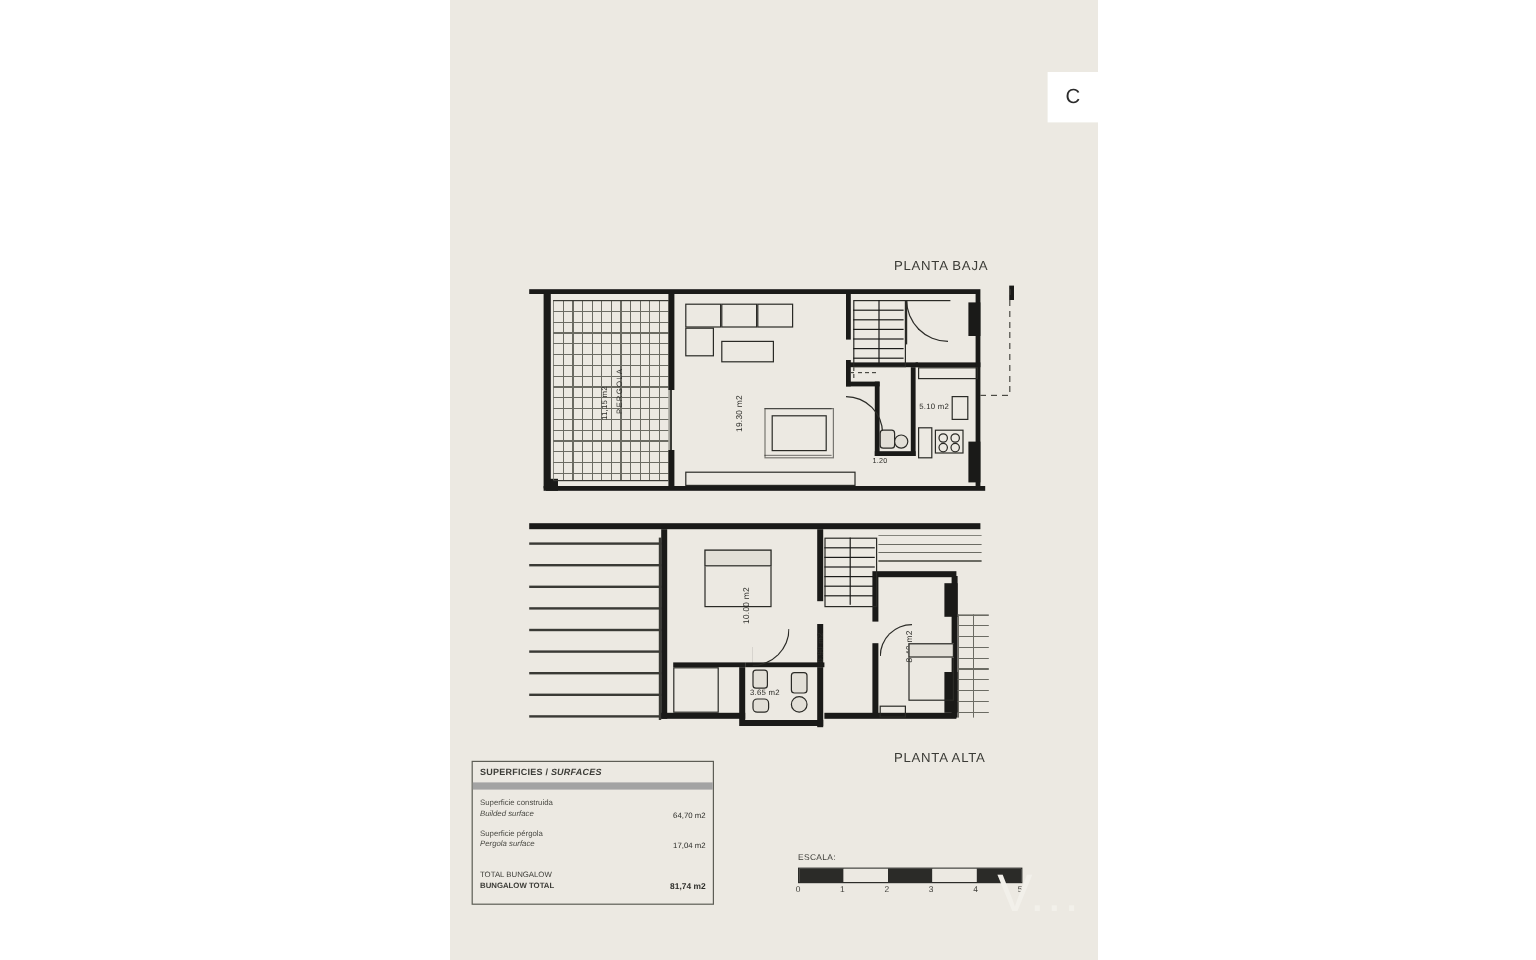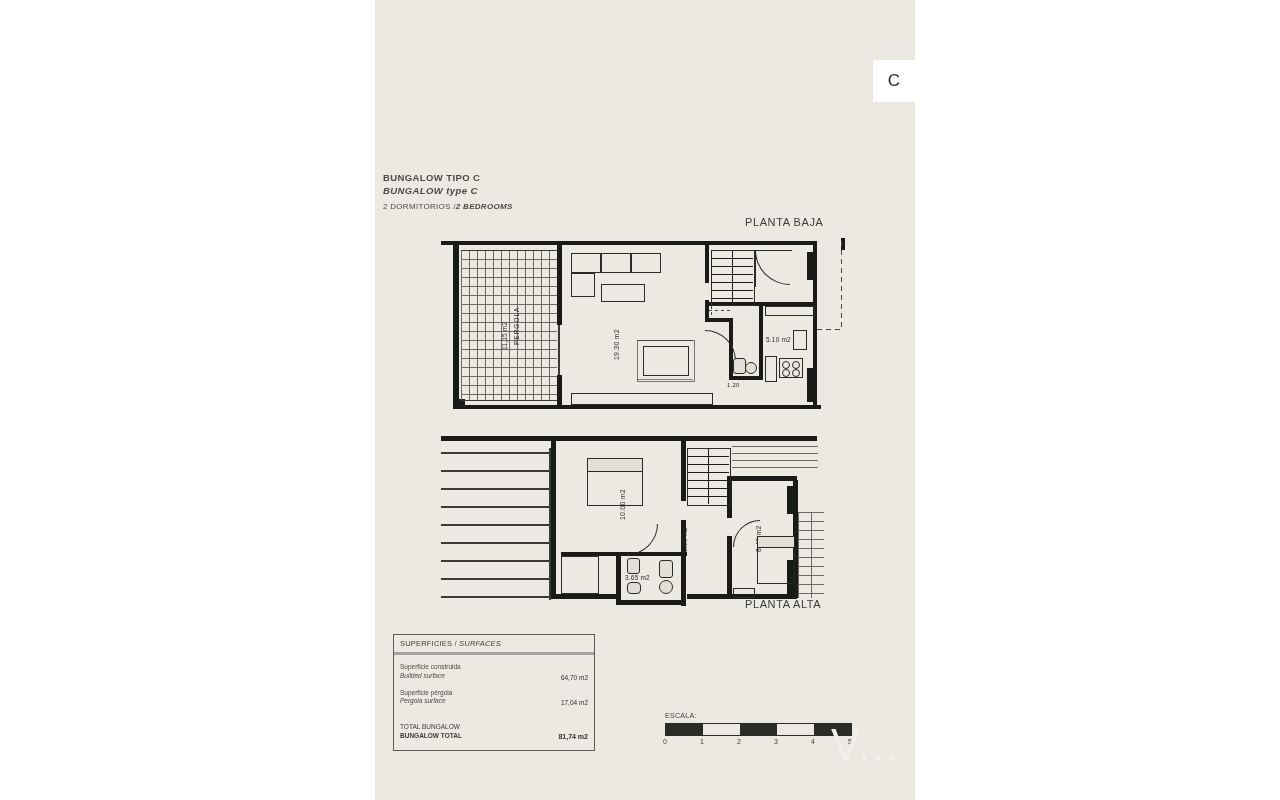--- a/index.html
+++ b/index.html
@@ -10,35 +10,35 @@
   .corner-tab span{font-size:17px;color:#2b2b2b;font-family:"Liberation Sans",sans-serif;}
 
   .title-block{position:absolute;left:8px;top:172px;width:300px;color:#4b4b45;}
   .title-block .l1{font-size:9.5px;font-weight:bold;letter-spacing:.4px;color:#4a4a44;}
   .title-block .l2{font-size:9.5px;font-weight:bold;font-style:italic;letter-spacing:.4px;color:#4a4a44;margin-top:2px;}
   .title-block .l3{font-size:8px;letter-spacing:.3px;color:#4a4a44;margin-top:6px;}
   .title-block .l3 i{font-style:italic;font-weight:bold;}
 
   .plan-label{position:absolute;font-size:11px;letter-spacing:.6px;color:#3b3b36;font-family:"Liberation Sans",sans-serif;}
   .pb-label{left:370px;top:216px;text-align:right;}
-  .pa-label{left:370px;top:598px;}
+  .pa-label{left:370px;top:626px;}
 
   
   .ln{position:absolute;background:#1c1c1a;}
   .wall{position:absolute;background:#1a1a18;}
   .thin{position:absolute;background:#3a3a35;}
   .hatch{position:absolute;}
   .txt{position:absolute;font-size:6.5px;color:#2c2c28;font-family:"Liberation Sans",sans-serif;letter-spacing:.2px;}
   .vtxt{position:absolute;font-size:6.5px;color:#2c2c28;font-family:"Liberation Sans",sans-serif;transform-origin:left top;transform:rotate(-90deg);letter-spacing:.2px;white-space:nowrap;}
   .furn{position:absolute;border:1px solid #2a2a26;background:transparent;}
   .furnf{position:absolute;border:1px solid #2a2a26;background:#e2dfd7;}
 
   
   .surfaces{position:absolute;left:18px;top:634px;width:200px;background:#ece9e2;border:1px solid #5d5d55;}
-  .surfaces .hd{padding:4px 6px 4px 6px;border-bottom:3px solid #a3a3a3;font-size:7.5px;font-weight:normal;color:#3c3c37;letter-spacing:.2px;}
+  .surfaces .hd{padding:4px 6px 4px 6px;border-bottom:6px solid #a3a3a3;font-size:7.5px;font-weight:bold;color:#3c3c37;letter-spacing:.2px;}
   .surfaces .hd i{font-style:italic;}
   .surfaces .body{padding:8px 6px 4px 6px;}
   .row{display:flex;justify-content:space-between;align-items:flex-end;margin-bottom:8px;}
   .row .lab{font-size:6.5px;color:#4a4a44;line-height:1.35;}
   .row .lab i{font-style:italic;display:block;}
   .row .val{font-size:6.5px;color:#2d2d29;}
   .totrow{display:flex;justify-content:space-between;align-items:flex-end;margin-top:16px;padding-bottom:6px;}
   .totrow .lab{font-size:6.5px;color:#3c3c37;line-height:1.4;}
   .totrow .lab b{display:block;}
   .totrow .val{font-size:7px;font-weight:bold;color:#2d2d29;}
@@ -58,25 +58,20 @@
 </head>
 <body>
 
 <div class="page">
   <div class="sheet">
 
     <div class="corner-tab">
       <span>C</span>
     </div>
 
-    <div class="title-block">
-      <div class="l1">BUNGALOW TIPO C</div>
-      <div class="l2">BUNGALOW type C</div>
-      <div class="l3"><span>2 DORMITORIOS /</span><i>2 BEDROOMS</i></div>
-    </div>
 
     <div class="plan-label pb-label">PLANTA BAJA</div>
     <div class="plan-label pa-label">PLANTA ALTA</div>
 
     <div style="position:absolute;left:0;top:0;width:540px;height:800px;">
 
       <div class="wall" style="left:66px;top:241px;width:376px;height:4px;"></div>
 
       <div class="wall" style="left:466px;top:238px;width:4px;height:12px;"></div>
 

